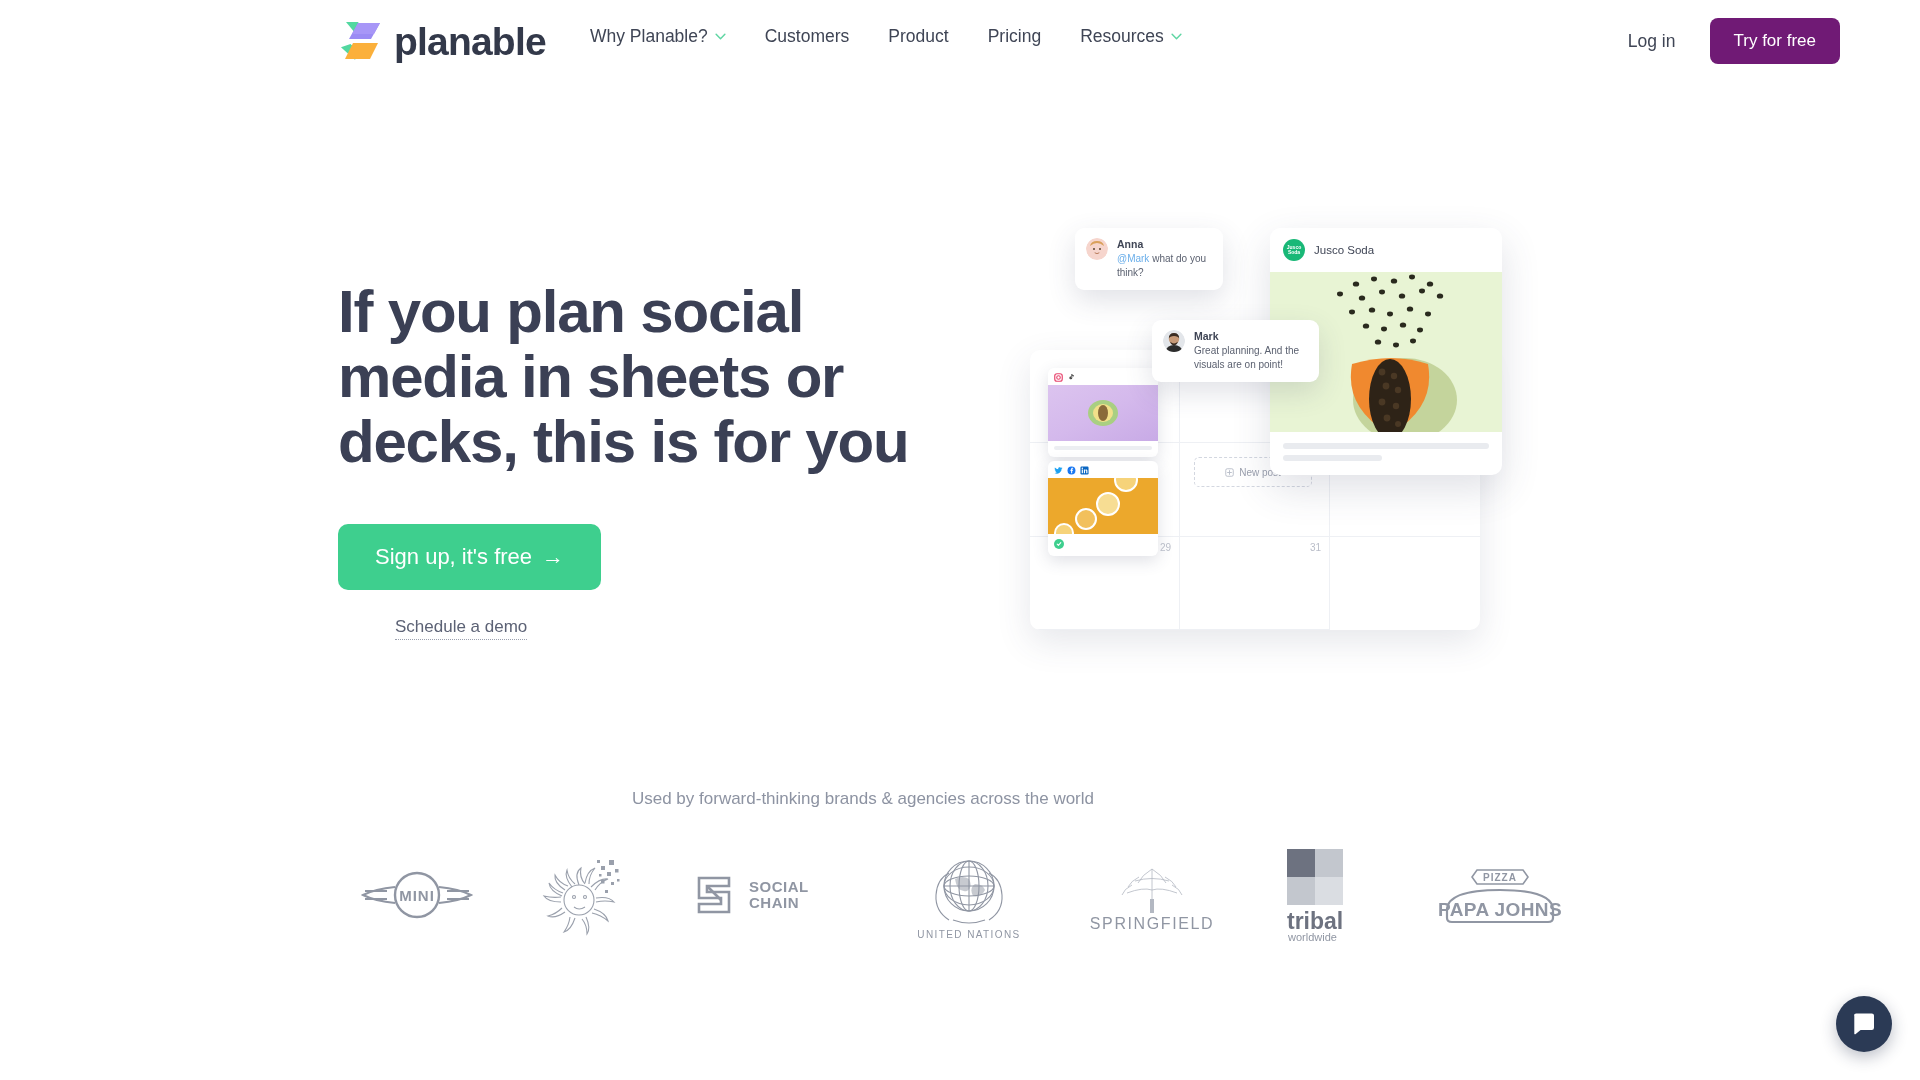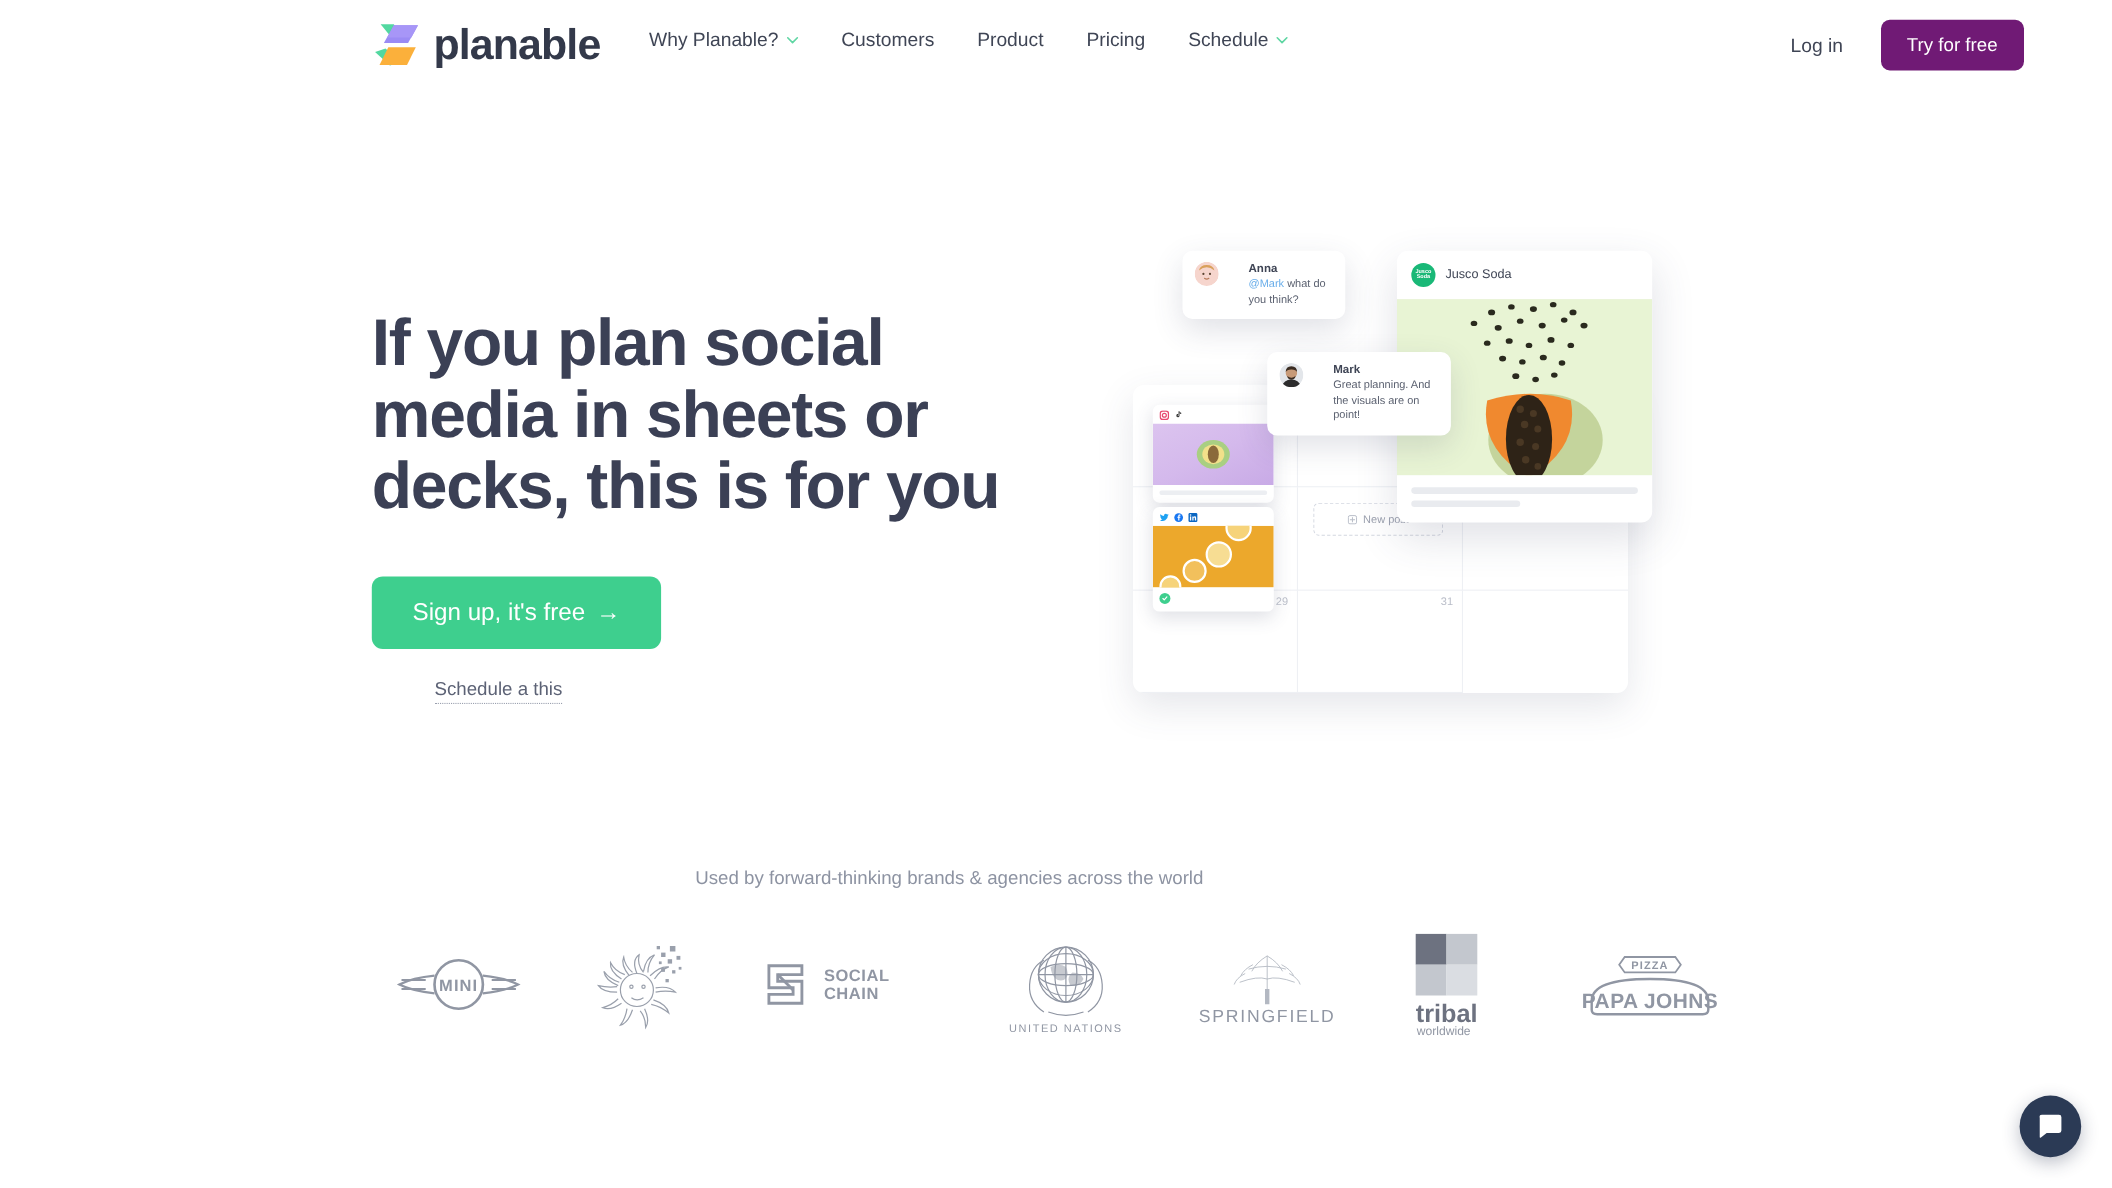--- a/index.html
+++ b/index.html
@@ -161,21 +161,21 @@
   .post-foot { padding: 11px 13px 14px; }
   .post-bar { height: 6px; border-radius: 3px; background: #e9ebef; }
   .post-bar.b2 { width: 48%; margin-top: 6px; }
 
   
   .comment {
     position: absolute;
     background: #ffffff; border-radius: 9px;
     box-shadow: 0 10px 28px rgba(60,70,100,.16);
     padding: 10px 13px 11px 11px;
-    display: flex; gap: 27px; z-index: 9;
+    display: flex; gap: 9px; z-index: 9;
   }
   .c-anna { left: 45px; top: 0px; width: 148px; }
   .c-mark { left: 122px; top: 92px; width: 167px; }
   .c-avatar { width: 22px; height: 22px; border-radius: 50%; flex: 0 0 22px; overflow:hidden; }
   .c-name { font-size: 10.5px; font-weight: 700; color: #3f4555; margin-bottom: 2px; }
   .c-text { font-size: 10px; line-height: 1.35; color: #5b6170; }
   .c-mention { color: #6aaeea; }
 
   
   .brands-tagline {
@@ -232,21 +232,21 @@
     <div class="nav-item">
       <span>Customers</span>
     </div>
     <div class="nav-item">
       <span>Product</span>
     </div>
     <div class="nav-item">
       <span>Pricing</span>
     </div>
     <div class="nav-item">
-      <span>Schedule</span>
+      <span>Resources</span>
       <span>
         <svg class="chev" viewBox="0 0 12 8">
             <path d="M1 1.5 L6 6.5 L11 1.5" fill="none" stroke="#5fd6a3" stroke-width="1.7" stroke-linecap="round" stroke-linejoin="round"></path>
           </svg>
       </span>
     </div>
   </nav>
 
   <div class="header-right">
     <a class="login-link" href="#">Log in</a>
@@ -255,21 +255,21 @@
 </div>
 
 <div class="hero-left">
   <h1 class="hero-title">If you plan social media in sheets or decks, this is for you</h1>
 
   <button class="cta-primary">
     <span>Sign up, it's free</span>
     <span>→</span>
   </button>
 
-  <a class="cta-secondary" href="#">Schedule a this</a>
+  <a class="cta-secondary" href="#">Schedule a demo</a>
 </div>
 
 <div class="hero-art">
 
   <div class="calendar">
     <div class="cal-grid">
 
       <div class="cal-cell">
         <span class="cal-daynum"></span>
         <div class="mini-post">

